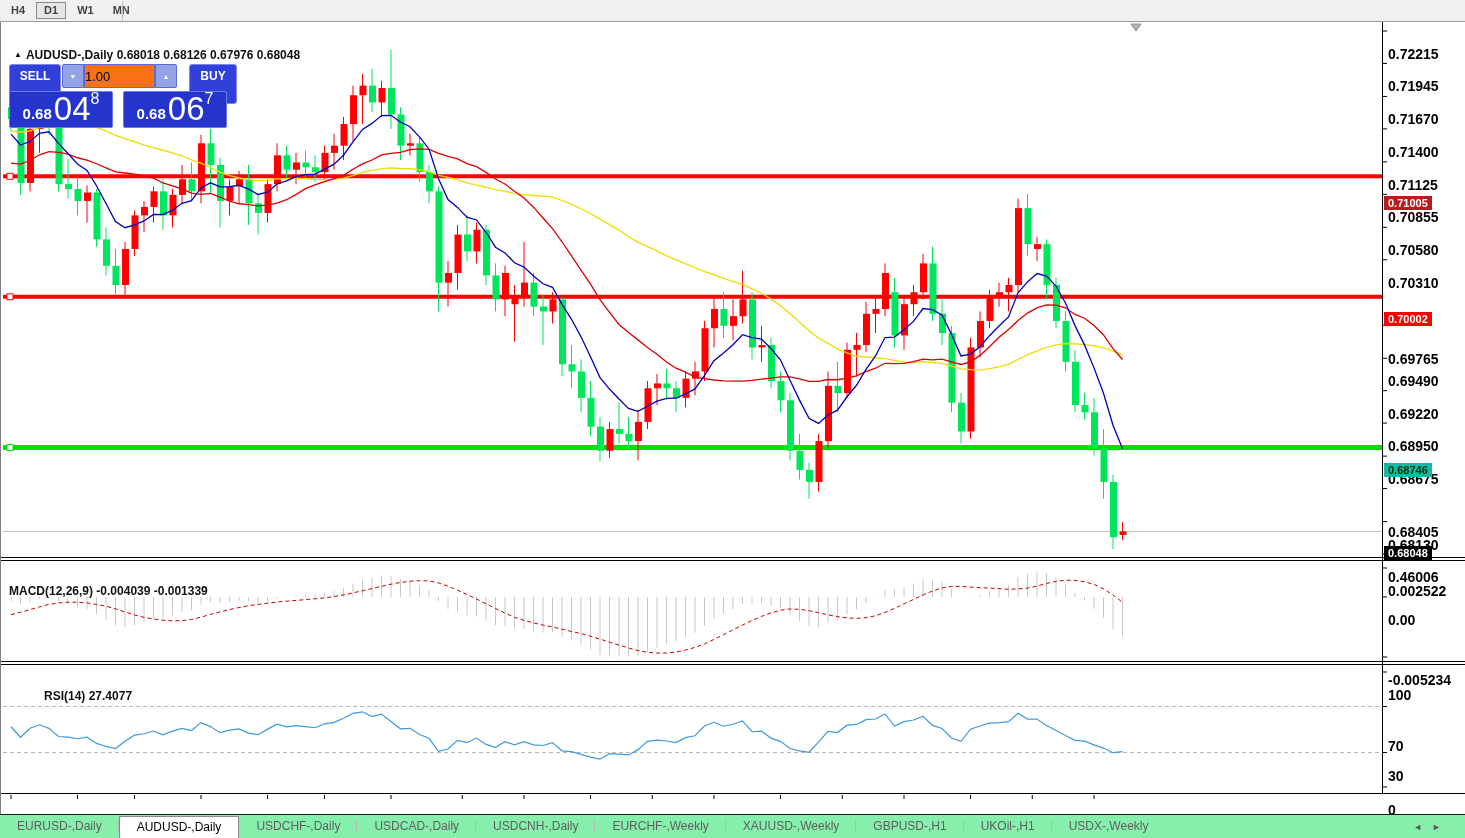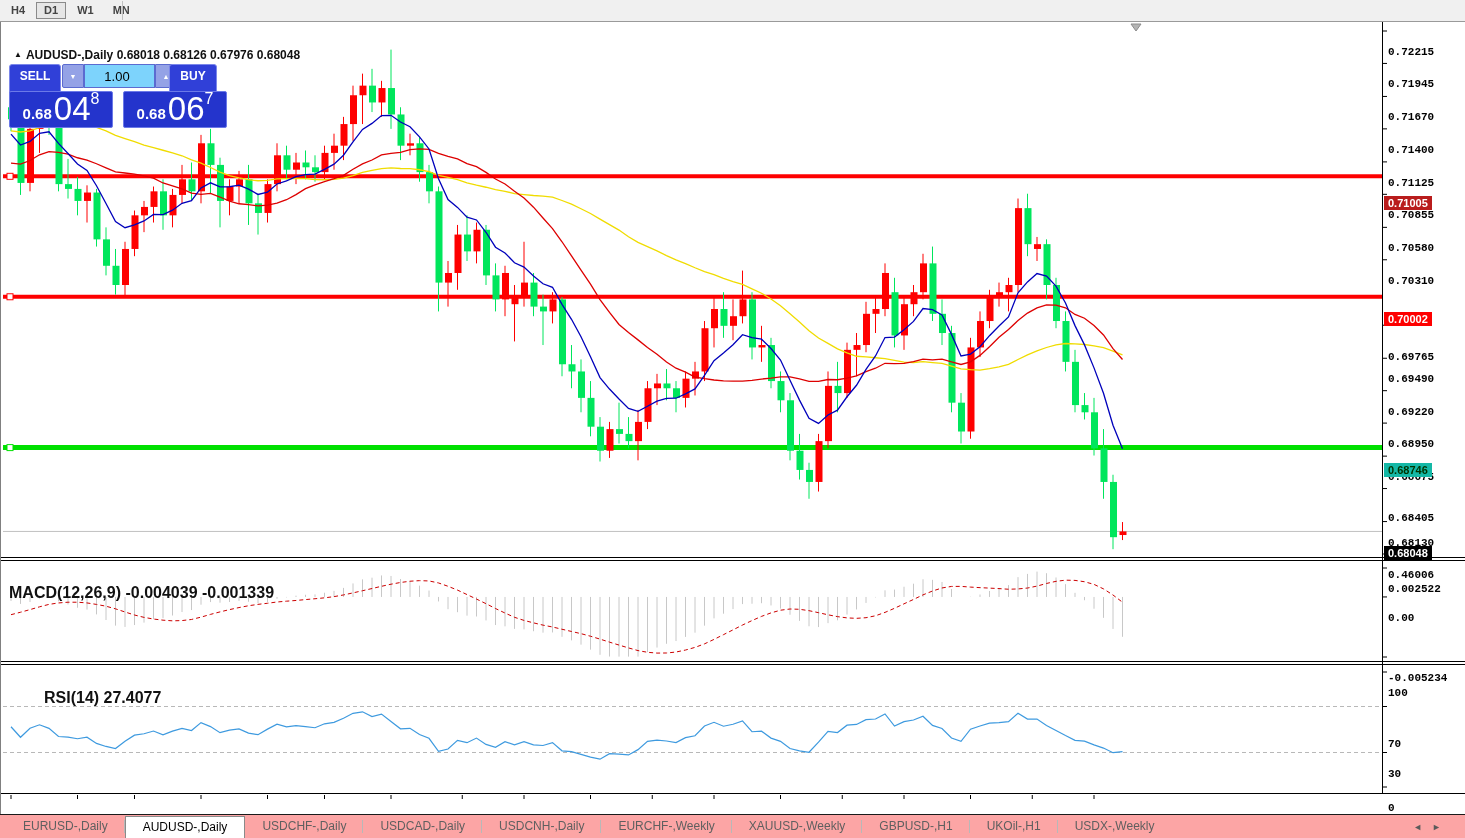--- a/index.html
+++ b/index.html
@@ -18,58 +18,58 @@
 
   
   .chart-frame { position:absolute; left:0; top:22px; width:1465px; height:816px;
                  background:#ffffff; border-left:1px solid #808080; }
   svg.canvas { position:absolute; left:0; top:0; z-index:1; }
 
   .chart-title { position:absolute; left:13px; top:26px; z-index:2; font-size:12px;
                  font-weight:bold; color:#111; }
   .chart-title .arr { font-size:8px; vertical-align:2px; margin-right:4px; }
 
-  .pane-label { position:absolute; z-index:2; font-size:16px; font-weight:bold; color:#111; }
-
-  .axis-label { position:absolute; left:1387px; z-index:2; font-size:11px; font-weight:bold;
-                color:#000; white-space:nowrap;font-family:Liberation Mono, monospace; }
+  .pane-label { position:absolute; z-index:2; font-size:12px; font-weight:bold; color:#111; }
+
+  .axis-label { position:absolute; left:1387px; z-index:2; font-size:14px; font-weight:bold;
+                color:#000; white-space:nowrap; }
   .chip { position:absolute; left:1383px; z-index:3; font-size:11px; font-weight:bold;
           height:14px; line-height:14px; padding:0 4px; white-space:nowrap; }
   .date-label { position:absolute; z-index:2; font-size:11px; font-weight:bold; color:#000;
                 transform:translateX(-50%); white-space:nowrap; }
 
   
   .trade-panel { position:absolute; left:8px; top:42px; width:218px; height:64px; z-index:4; }
   .tp-row1 { position:absolute; left:0; top:0; width:218px; height:24px; }
   .tp-btn { position:absolute; top:0; height:40px; background:#3040d8; border:1px solid #7b87ea;
             border-radius:3px; color:#fff; font-size:12px; font-weight:bold; text-align:center;
             line-height:22px; cursor:pointer; }
   .tp-sell { left:0; width:52px; }
-  .tp-buy  { left:160px; width:48px; }
+  .tp-buy  { left:180px; width:48px; }
   .tp-spin { position:absolute; top:0; width:22px; height:24px; background:#94a2e6;
              border:1px solid #5b6bd0; color:#fff; font-size:7px; text-align:center;
              line-height:24px; cursor:pointer; }
   .tp-spin.down { left:53px; border-radius:2px 0 0 2px; }
   .tp-spin.up   { left:146px; border-radius:0 2px 2px 0; }
   .tp-vol { position:absolute; left:75px; top:0; width:71px; height:24px; border:1px solid #5b6bd0;
-            background:#7dd3fc; font-family:"Liberation Sans",sans-serif; font-size:13px;
-            text-align:center; padding-right:5px; color:#000; }
+            background:#f97316; font-family:"Liberation Sans",sans-serif; font-size:13px;
+            text-align:left; padding-right:5px; color:#000; }
   .tp-price { position:absolute; top:27px; height:37px; width:104px; background:#2434cc;
               border:1px solid #6b79e8; border-radius:2px; color:#fff; display:flex;
               align-items:flex-end; justify-content:center; padding-bottom:3px; }
   .tp-price .small { font-size:15px; font-weight:bold; margin-right:2px; line-height:20px; }
   .tp-price .big { font-size:33px; font-weight:400; line-height:30px; }
   .tp-price .sup { font-size:16px; font-weight:400; line-height:12px; align-self:flex-start;
                    margin-top:1px; }
   .tp-price.left { left:0; } .tp-price.right { left:114px; }
 
   
-  .tabbar { position:absolute; left:0; top:814px; width:1465px; height:24px; background:#fca5a5;
+  .tabbar { position:absolute; left:0; top:814px; width:1465px; height:24px; background:#86efac;
             border-top:1px solid #1a1a1a; z-index:5; display:flex; align-items:stretch;
-            padding-left:6px; }
+            }
   .tab { position:relative; padding:0 17px; line-height:21px; font-size:12px; color:#5f5f5f;
          cursor:pointer; margin-top:1px; }
   .tab.active { background:#ffffff; border:1px solid #8a8a8a; border-bottom:none; color:#000; }
   .tab:not(.active):not(:last-child)::after { content:""; position:absolute; right:0; top:4px;
          height:13px; width:1px; background:#b8b8b8; }
   .tab-arrows { position:absolute; right:14px; top:0; height:24px; line-height:24px;
                 font-size:9px; color:#5a5a5a; letter-spacing:10px; cursor:pointer; }
 </style>
 </head>
 <body>
@@ -533,21 +533,21 @@
       <div class="axis-label" style="top:121.87485648679666px">0.71400</div>
       <div class="axis-label" style="top:154.9001148105615px">0.71125</div>
       <div class="axis-label" style="top:187.3249138920774px">0.70855</div>
       <div class="axis-label" style="top:220.35017221584357px">0.70580</div>
       <div class="axis-label" style="top:252.77497129735946px">0.70310</div>
       <div class="axis-label" style="top:329px">0.69765</div>
       <div class="axis-label" style="top:351.2502870264064px">0.69490</div>
       <div class="axis-label" style="top:383.675086107921px">0.69220</div>
       <div class="axis-label" style="top:416px">0.68950</div>
       <div class="axis-label" style="top:449.12514351320306px">0.68675</div>
-      <div class="axis-label" style="top:490px">0.68405</div>
+      <div class="axis-label" style="top:502px">0.68405</div>
       <div class="axis-label" style="top:514.5752009184838px">0.68130</div>
       <div class="axis-label" style="top:546.9999999999998px">0.46006</div>
       <div class="chip" style="top:174px;background:#b91c1c;color:#ffffff">0.71005</div>
       <div class="chip" style="top:289.76326061997685px;background:#fe0000;color:#ffffff">0.70002</div>
       <div class="chip" style="top:440.59862227324913px;background:#14b8a6;color:#003300">0.68746</div>
       <div class="chip" style="top:524.4227324913891px;background:#000000;color:#ffffff">0.68048</div>
       <div class="axis-label" style="top:561px">0.002522</div>
       <div class="axis-label" style="top:589.9399174832388px">0.00</div>
       <div class="axis-label" style="top:650px">-0.005234</div>
       <div class="axis-label" style="top:665px">100</div>

